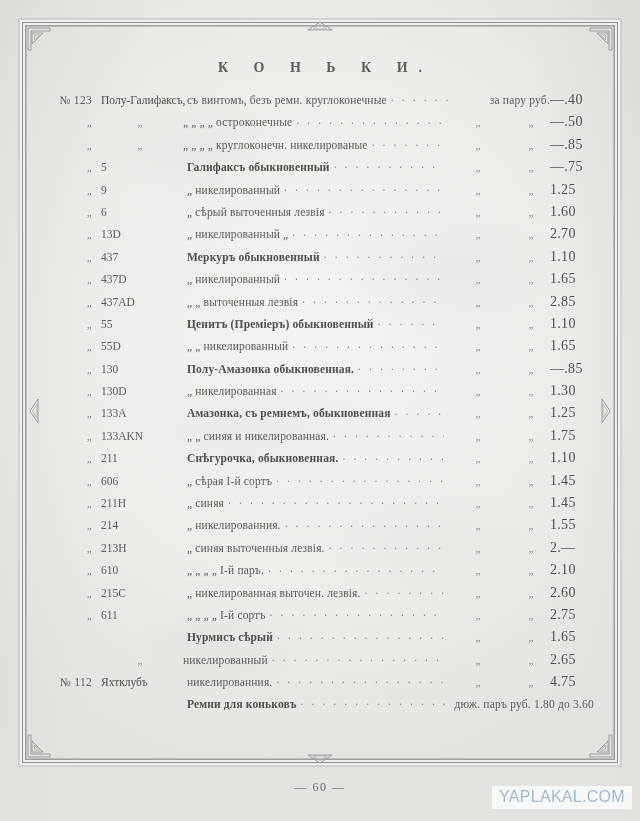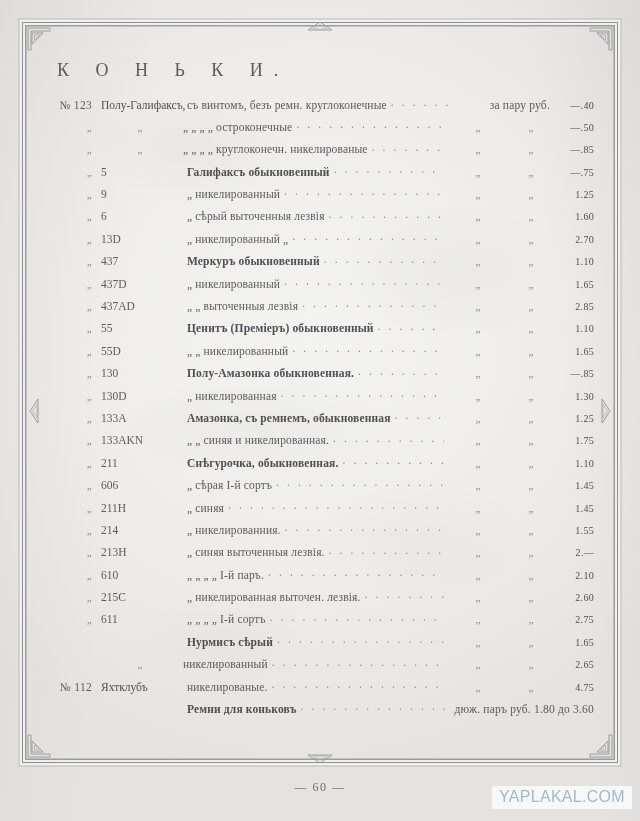--- a/index.html
+++ b/index.html
@@ -78,23 +78,23 @@
   
   #content {
     position: absolute;
     left: 46px;
     top: 52px;
     width: 548px;
     color: #55565a;
   }
 
   #title {
-    text-align: left;
-    font-size: 18px;
-    font-weight: normal;
+    text-align: center;
+    font-size: 14px;
+    font-weight: bold;
     letter-spacing: 11px;
     text-indent: 11px;
     color: #5b5c60;
     margin: 8px 0 16px 0;
     font-family: "Liberation Serif", "DejaVu Serif", serif;
   }
 
   .rows { width: 100%; }
 
   .row {
@@ -157,22 +157,21 @@
     color: #5a5b5f;
     letter-spacing: 0.2px;
   }
   .c-unit.wide { width: 96px; }
   .c-unit.dit1 { width: 58px; text-align: center; }
   .c-unit.dit2 { width: 38px; text-align: center; }
 
   .c-price {
     width: 44px;
     flex: none;
-    text-align: right;
-    font-size: 10px;
+    font-size: 14px;
     color: #4f5054;
     letter-spacing: 0.3px;
   }
 
   .dit {
     color: #7d7e82;
     font-size: 11px;
   }
 
   
@@ -494,21 +493,21 @@
           <span class="c-brand dit">„</span>
           <span class="c-desc">никелированный</span>
           <span class="leader"></span>
           <span class="c-unit dit1 dit">„</span>
           <span class="c-unit dit2 dit">„</span>
           <span class="c-price">2.65</span>
         </div>
         <div class="row">
           <span class="c-num">№ 112</span>
           <span class="c-brand b">Яхтклубъ</span>
-          <span class="c-desc">никелированые.</span>
+          <span class="c-desc">никелированния.</span>
           <span class="leader"></span>
           <span class="c-unit dit1 dit">„</span>
           <span class="c-unit dit2 dit">„</span>
           <span class="c-price">4.75</span>
         </div>
         <div class="row">
           <span class="c-num"></span>
           <span class="c-brand"></span>
           <span class="c-desc b">Ремни для коньковъ</span>
           <span class="leader"></span>

